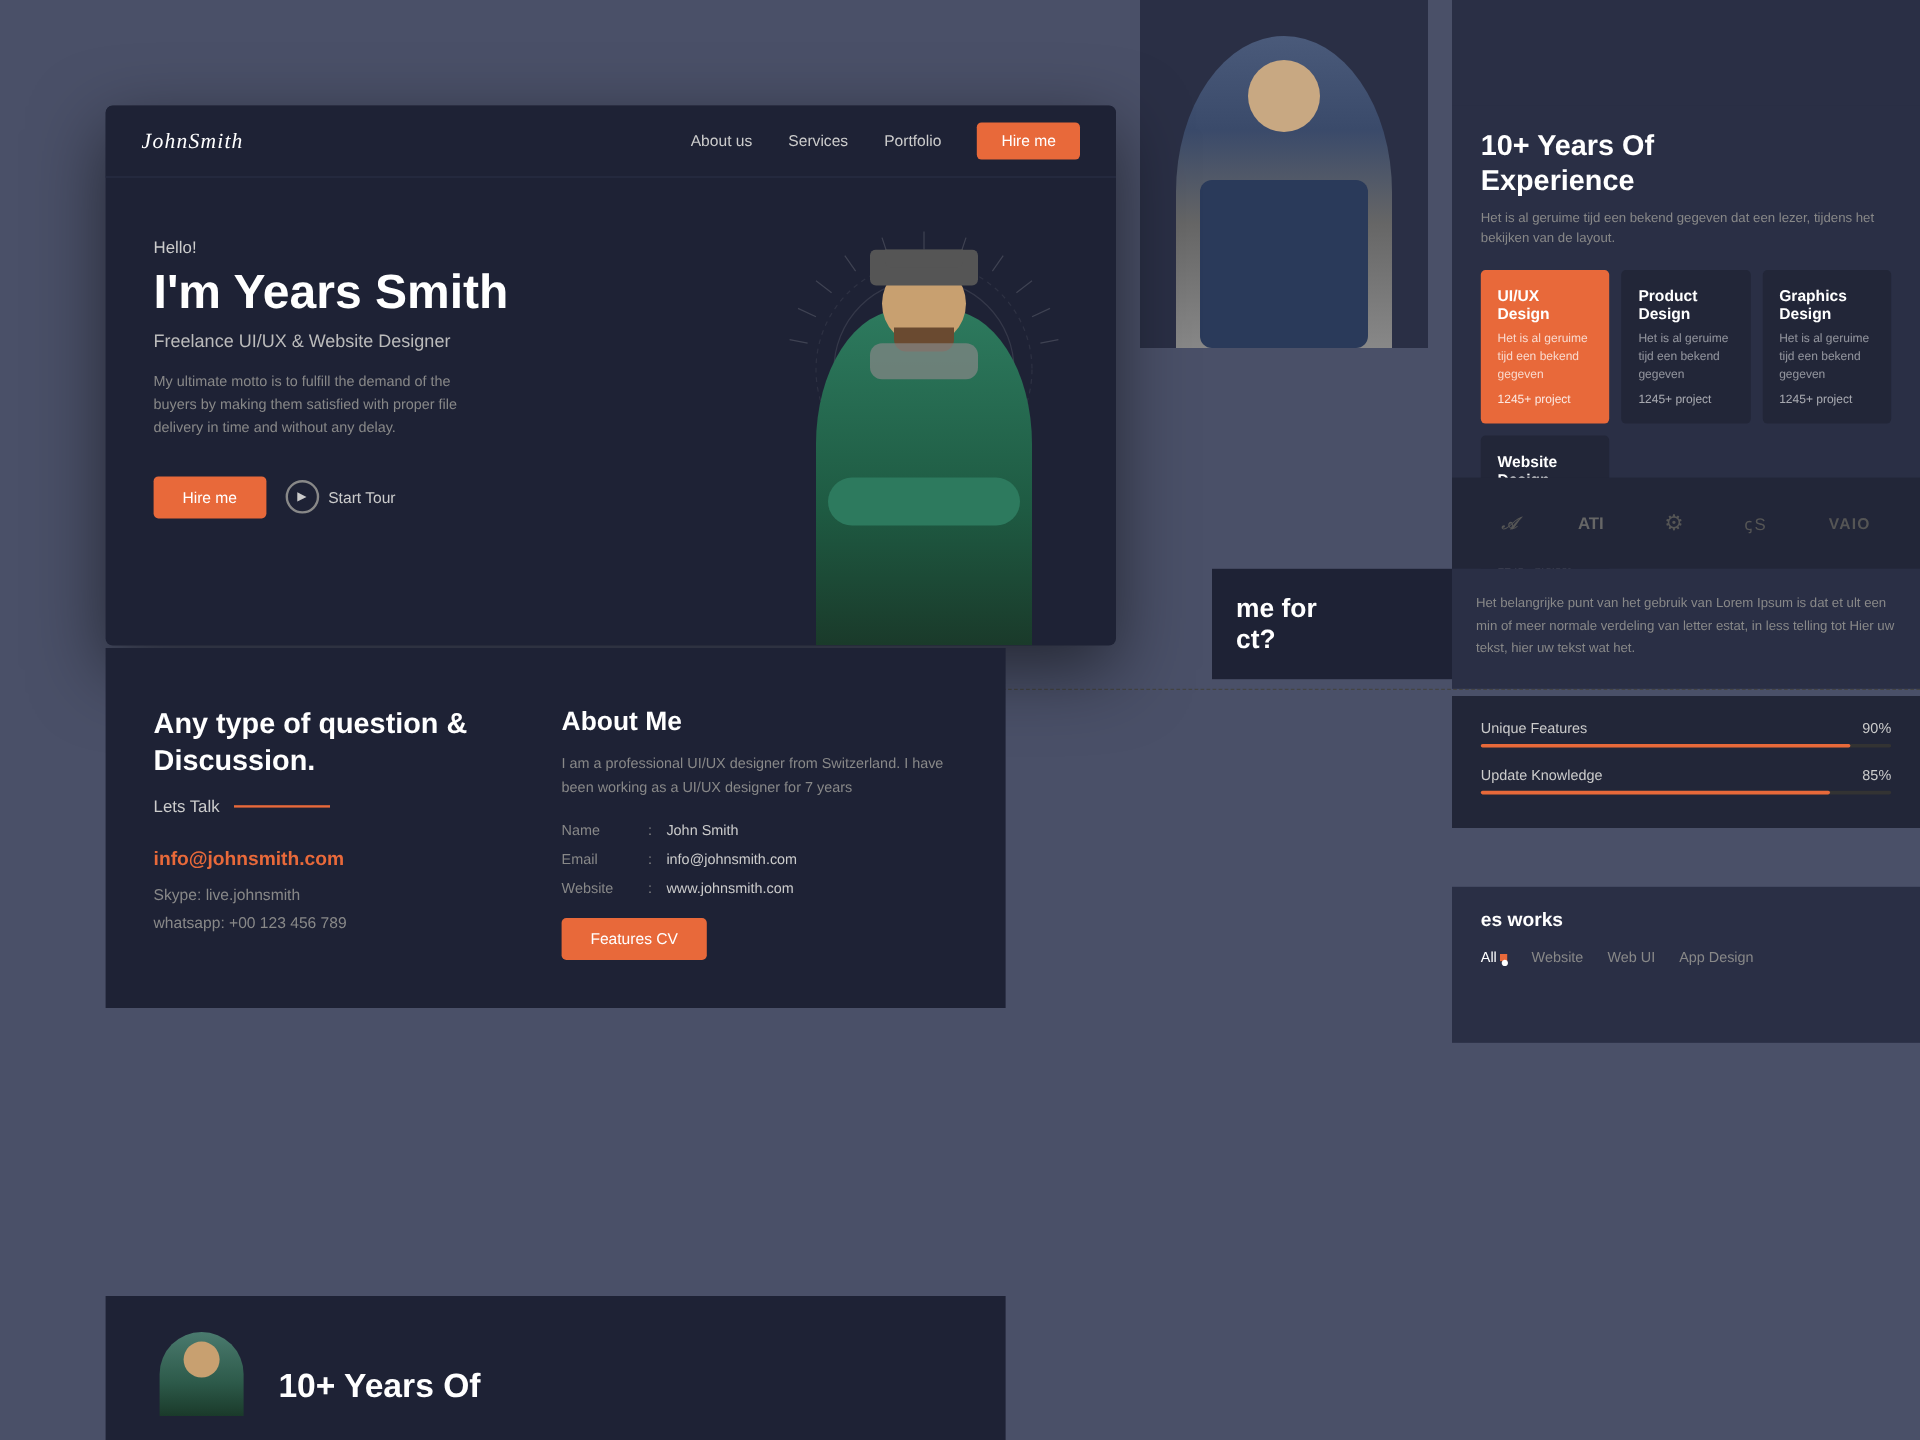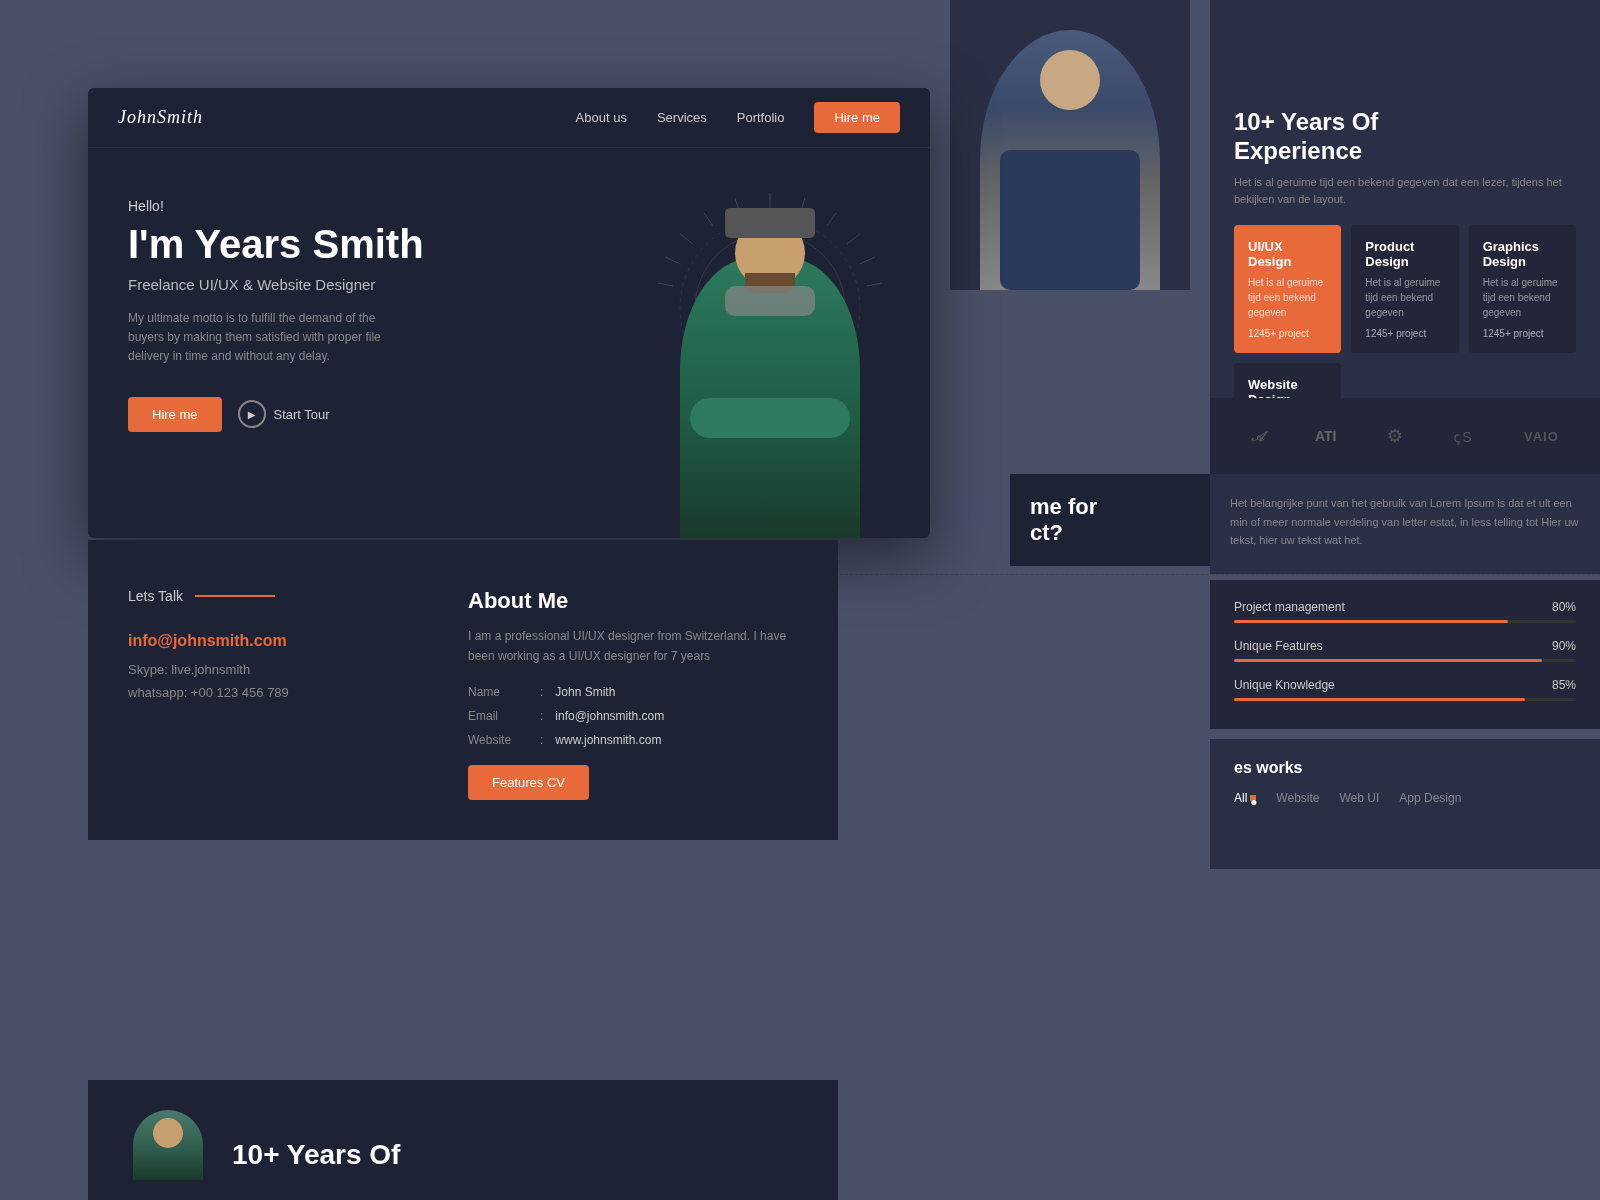--- a/index.html
+++ b/index.html
@@ -276,54 +276,46 @@
 </div>
 
 <div style="position:absolute;top:474px;right:0;width:390px;background:#2a2f45;padding:20px;z-index:8;min-height:100px;">
   <p style="color:#888;font-size:11px;line-height:1.7;">Het belangrijke punt van het gebruik van Lorem Ipsum is dat et ult een min of meer normale verdeling van letter estat, in less telling tot Hier uw tekst, hier uw tekst wat het.</p>
 </div>
 
 <div style="position:absolute;top:574px;right:0;width:790px;height:1px;border-top:1px dashed #444;z-index:7;"></div>
 
 <div style="position:absolute;top:580px;right:0;width:390px;background:#222638;padding:20px 24px;z-index:8;">
 
-  <div style="margin-bottom:16px;">
-    <div style="display:flex;justify-content:space-between;margin-bottom:6px;">
-      <span style="color:#ccc;font-size:12px;">Project management</span>
-      <span style="color:#ccc;font-size:12px;">80%</span>
-    </div>
-    <div style="background:#333;height:3px;border-radius:2px;">
-      <div style="background:#e8693a;height:3px;width:80%;border-radius:2px;"></div>
-    </div>
-  </div>
 
   <div style="margin-bottom:16px;">
     <div style="display:flex;justify-content:space-between;margin-bottom:6px;">
       <span style="color:#ccc;font-size:12px;">Unique Features</span>
       <span style="color:#ccc;font-size:12px;">90%</span>
     </div>
     <div style="background:#333;height:3px;border-radius:2px;">
       <div style="background:#e8693a;height:3px;width:90%;border-radius:2px;"></div>
     </div>
   </div>
 
   <div style="margin-bottom:8px;">
     <div style="display:flex;justify-content:space-between;margin-bottom:6px;">
-      <span style="color:#ccc;font-size:12px;">Unique Knowledge</span>
+      <span style="color:#ccc;font-size:12px;">Update Knowledge</span>
       <span style="color:#ccc;font-size:12px;">85%</span>
     </div>
     <div style="background:#333;height:3px;border-radius:2px;">
       <div style="background:#e8693a;height:3px;width:85%;border-radius:2px;"></div>
     </div>
   </div>
 </div>
 
 <div style="position:absolute;top:540px;left:88px;width:750px;background:#1e2235;padding:48px 40px 40px;z-index:10;display:flex;gap:60px;">
 
   <div style="width:280px;">
+    <div style="color:#fff;font-size:24px;font-weight:700;line-height:1.3;margin-bottom:14px;">Any type of question &amp; Discussion.</div>
     <div style="display:flex;align-items:center;gap:12px;margin-bottom:28px;">
       <span style="color:#ccc;font-size:14px;">Lets Talk</span>
       <div style="width:80px;height:2px;background:#e8693a;"></div>
     </div>
     <div style="color:#e8693a;font-size:16px;font-weight:600;margin-bottom:12px;">info@johnsmith.com</div>
     <div style="color:#888;font-size:13px;margin-bottom:8px;">Skype: live.johnsmith</div>
     <div style="color:#888;font-size:13px;">whatsapp: +00 123 456 789</div>
   </div>
 
   <div style="flex:1;">

